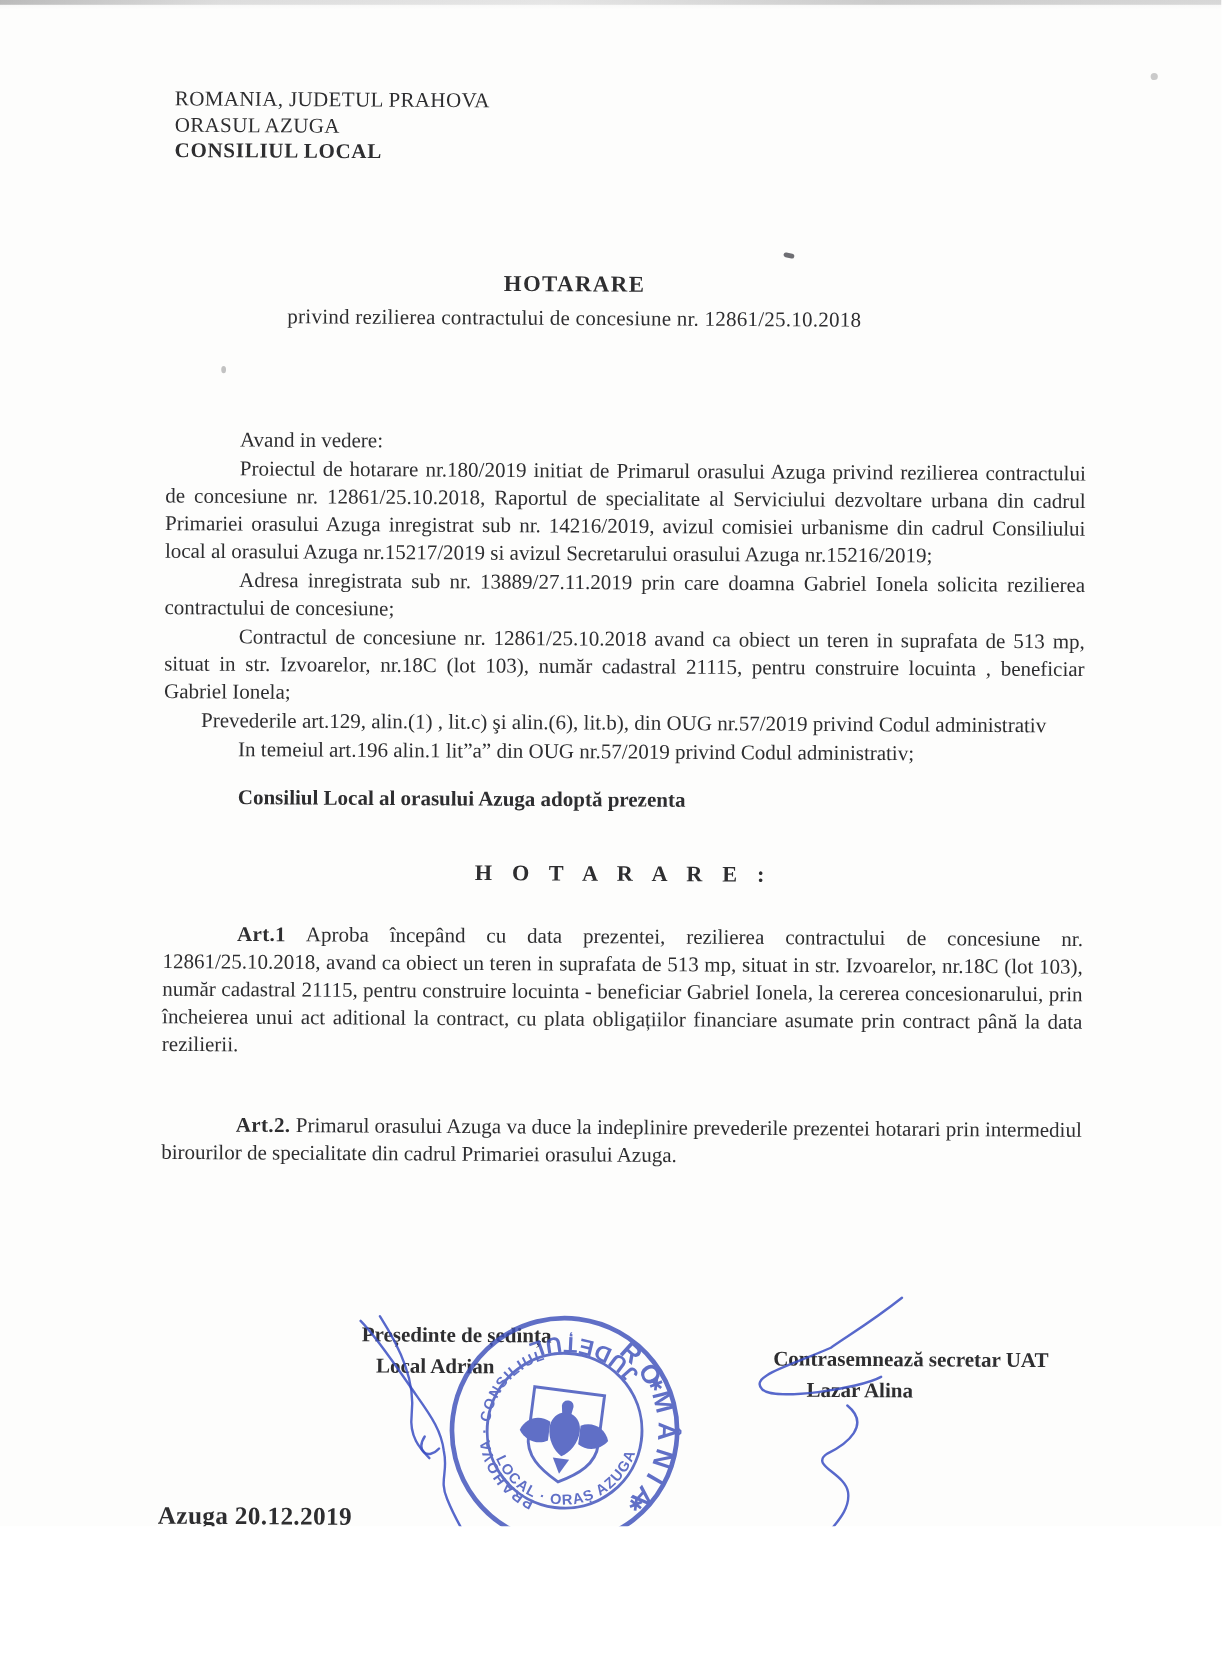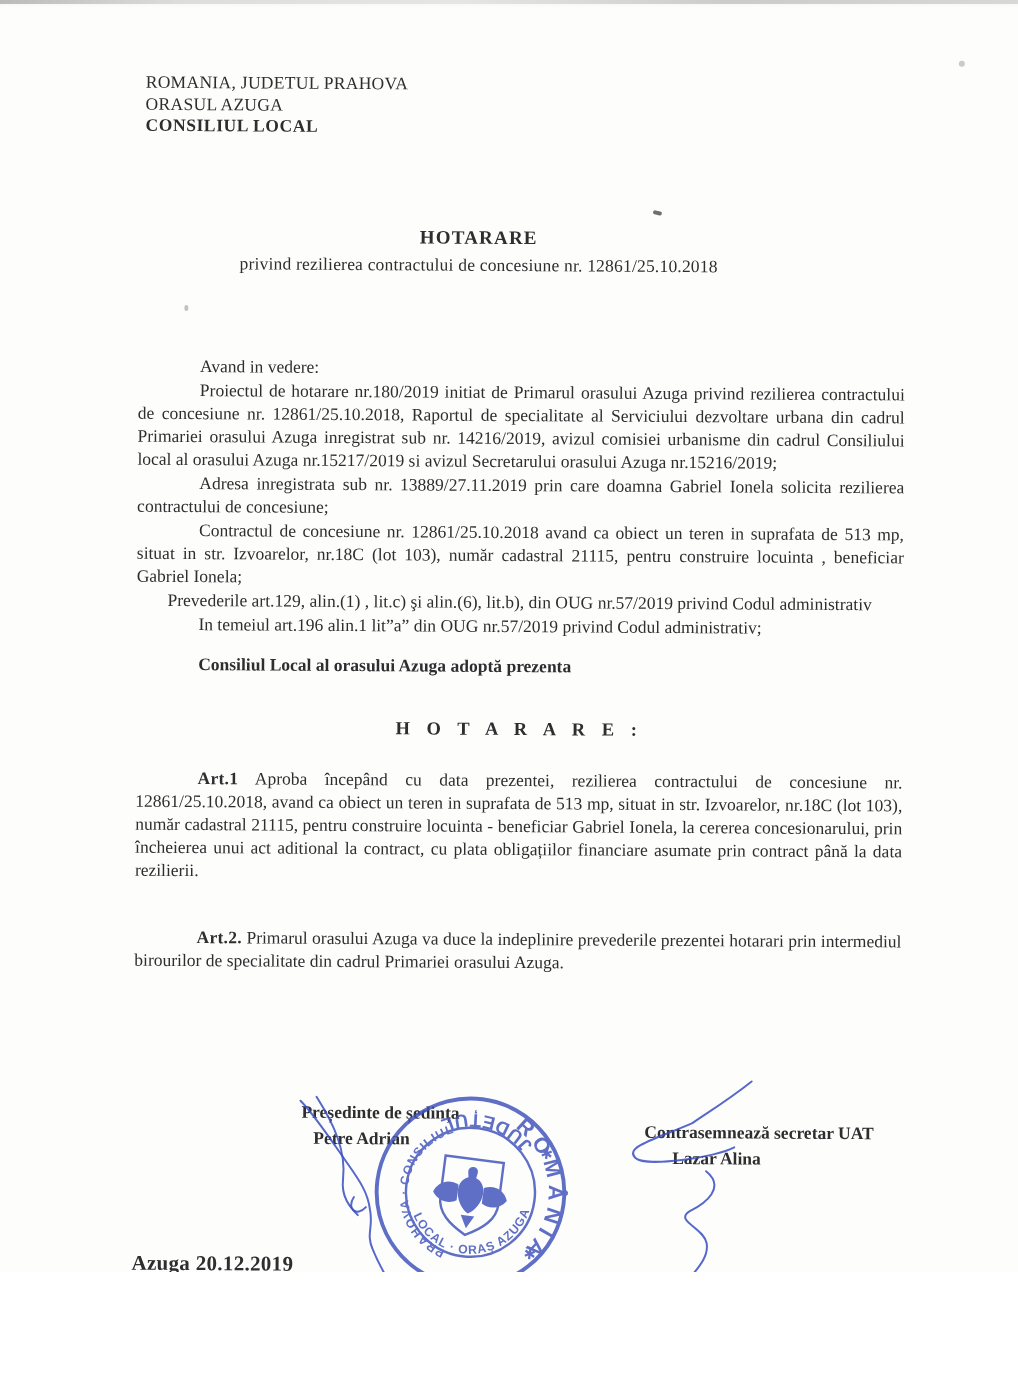--- a/index.html
+++ b/index.html
@@ -78,21 +78,21 @@
       <p class="ind adoption">Consiliul Local al orasului Azuga adoptă prezenta</p>
       <p class="decision-heading">H O T A R A R E :</p>
 
       <p class="ind article article-1"><b>Art.1</b><span> Aproba începând cu data prezentei, rezilierea contractului de concesiune nr. 12861/25.10.2018, avand ca obiect un teren in suprafata de 513 mp, situat in str. Izvoarelor, nr.18C (lot 103), număr cadastral 21115, pentru construire locuinta - beneficiar Gabriel Ionela, la cererea concesionarului, prin încheierea unui act aditional la contract, cu plata obligațiilor financiare asumate prin contract până la data rezilierii.</span></p>
 
       <p class="ind article article-2"><b>Art.2.</b><span> Primarul orasului Azuga va duce la indeplinire prevederile prezentei hotarari prin intermediul birourilor de specialitate din cadrul Primariei orasului Azuga.</span></p>
     </div>
 
     <div class="sig-left">
       <div>Președinte de ședința</div>
-      <div class="name">Petre  Adrian</div>
+      <div class="name">Local  Adrian</div>
     </div>
     <div class="sig-right">
       <div>Contrasemnează  secretar UAT</div>
       <div class="name">Lazar Alina</div>
     </div>
 
     <svg class="stamp-svg" viewBox="0 0 220 220" aria-hidden="true">
       <g transform="rotate(7 110 110)">
         <circle cx="110" cy="110" r="96" fill="none" stroke="currentColor" stroke-width="4"></circle>
         <circle cx="110" cy="110" r="66" fill="none" stroke="currentColor" stroke-width="2.5"></circle>

